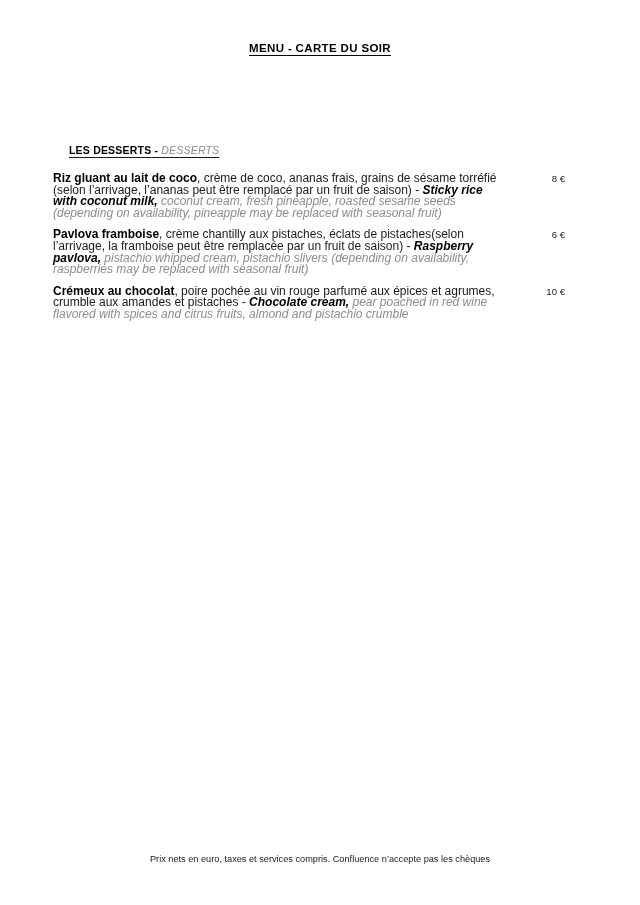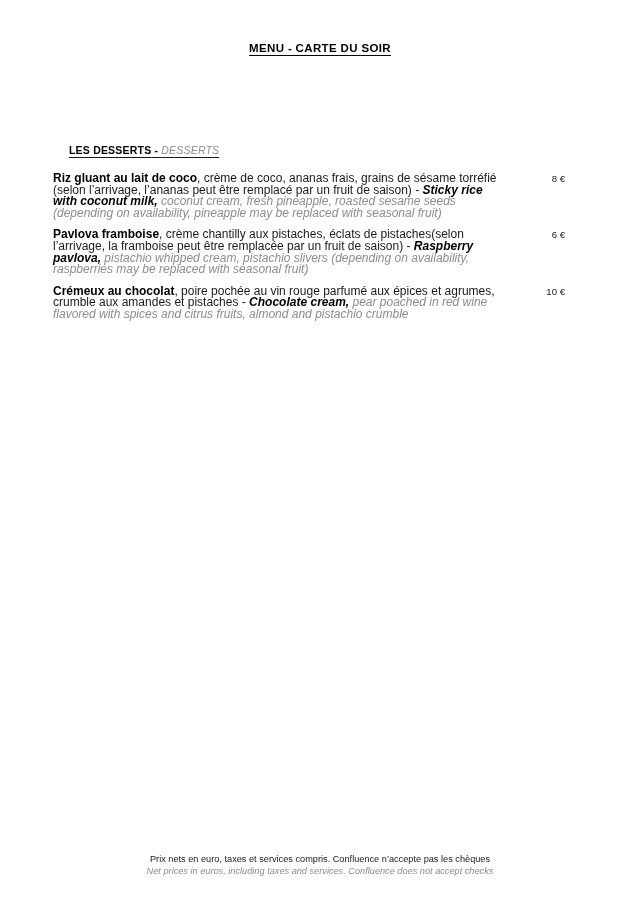--- a/index.html
+++ b/index.html
@@ -162,16 +162,15 @@
 
     <div class="item">
       <div class="item-text"><span class="item-name">Crémeux au chocolat</span><span class="item-desc-fr">, poire pochée au vin rouge parfumé aux épices et agrumes, crumble aux amandes et pistaches - </span><span class="item-en-name">Chocolate cream,</span><span class="item-desc-en"> pear poached in red wine flavored with spices and citrus fruits, almond and pistachio crumble</span></div>
       <div class="item-price">10 €</div>
     </div>
 
   </div>
 
   <div class="footer">
     <div class="footer-fr">Prix nets en euro, taxes et services compris. Confluence n’accepte pas les chèques</div>
-    <div class="footer-en">Net prices in euros, including taxes and services. Confluence does not accept checks</div>
   </div>
 
 </div>
 
 </body></html>

